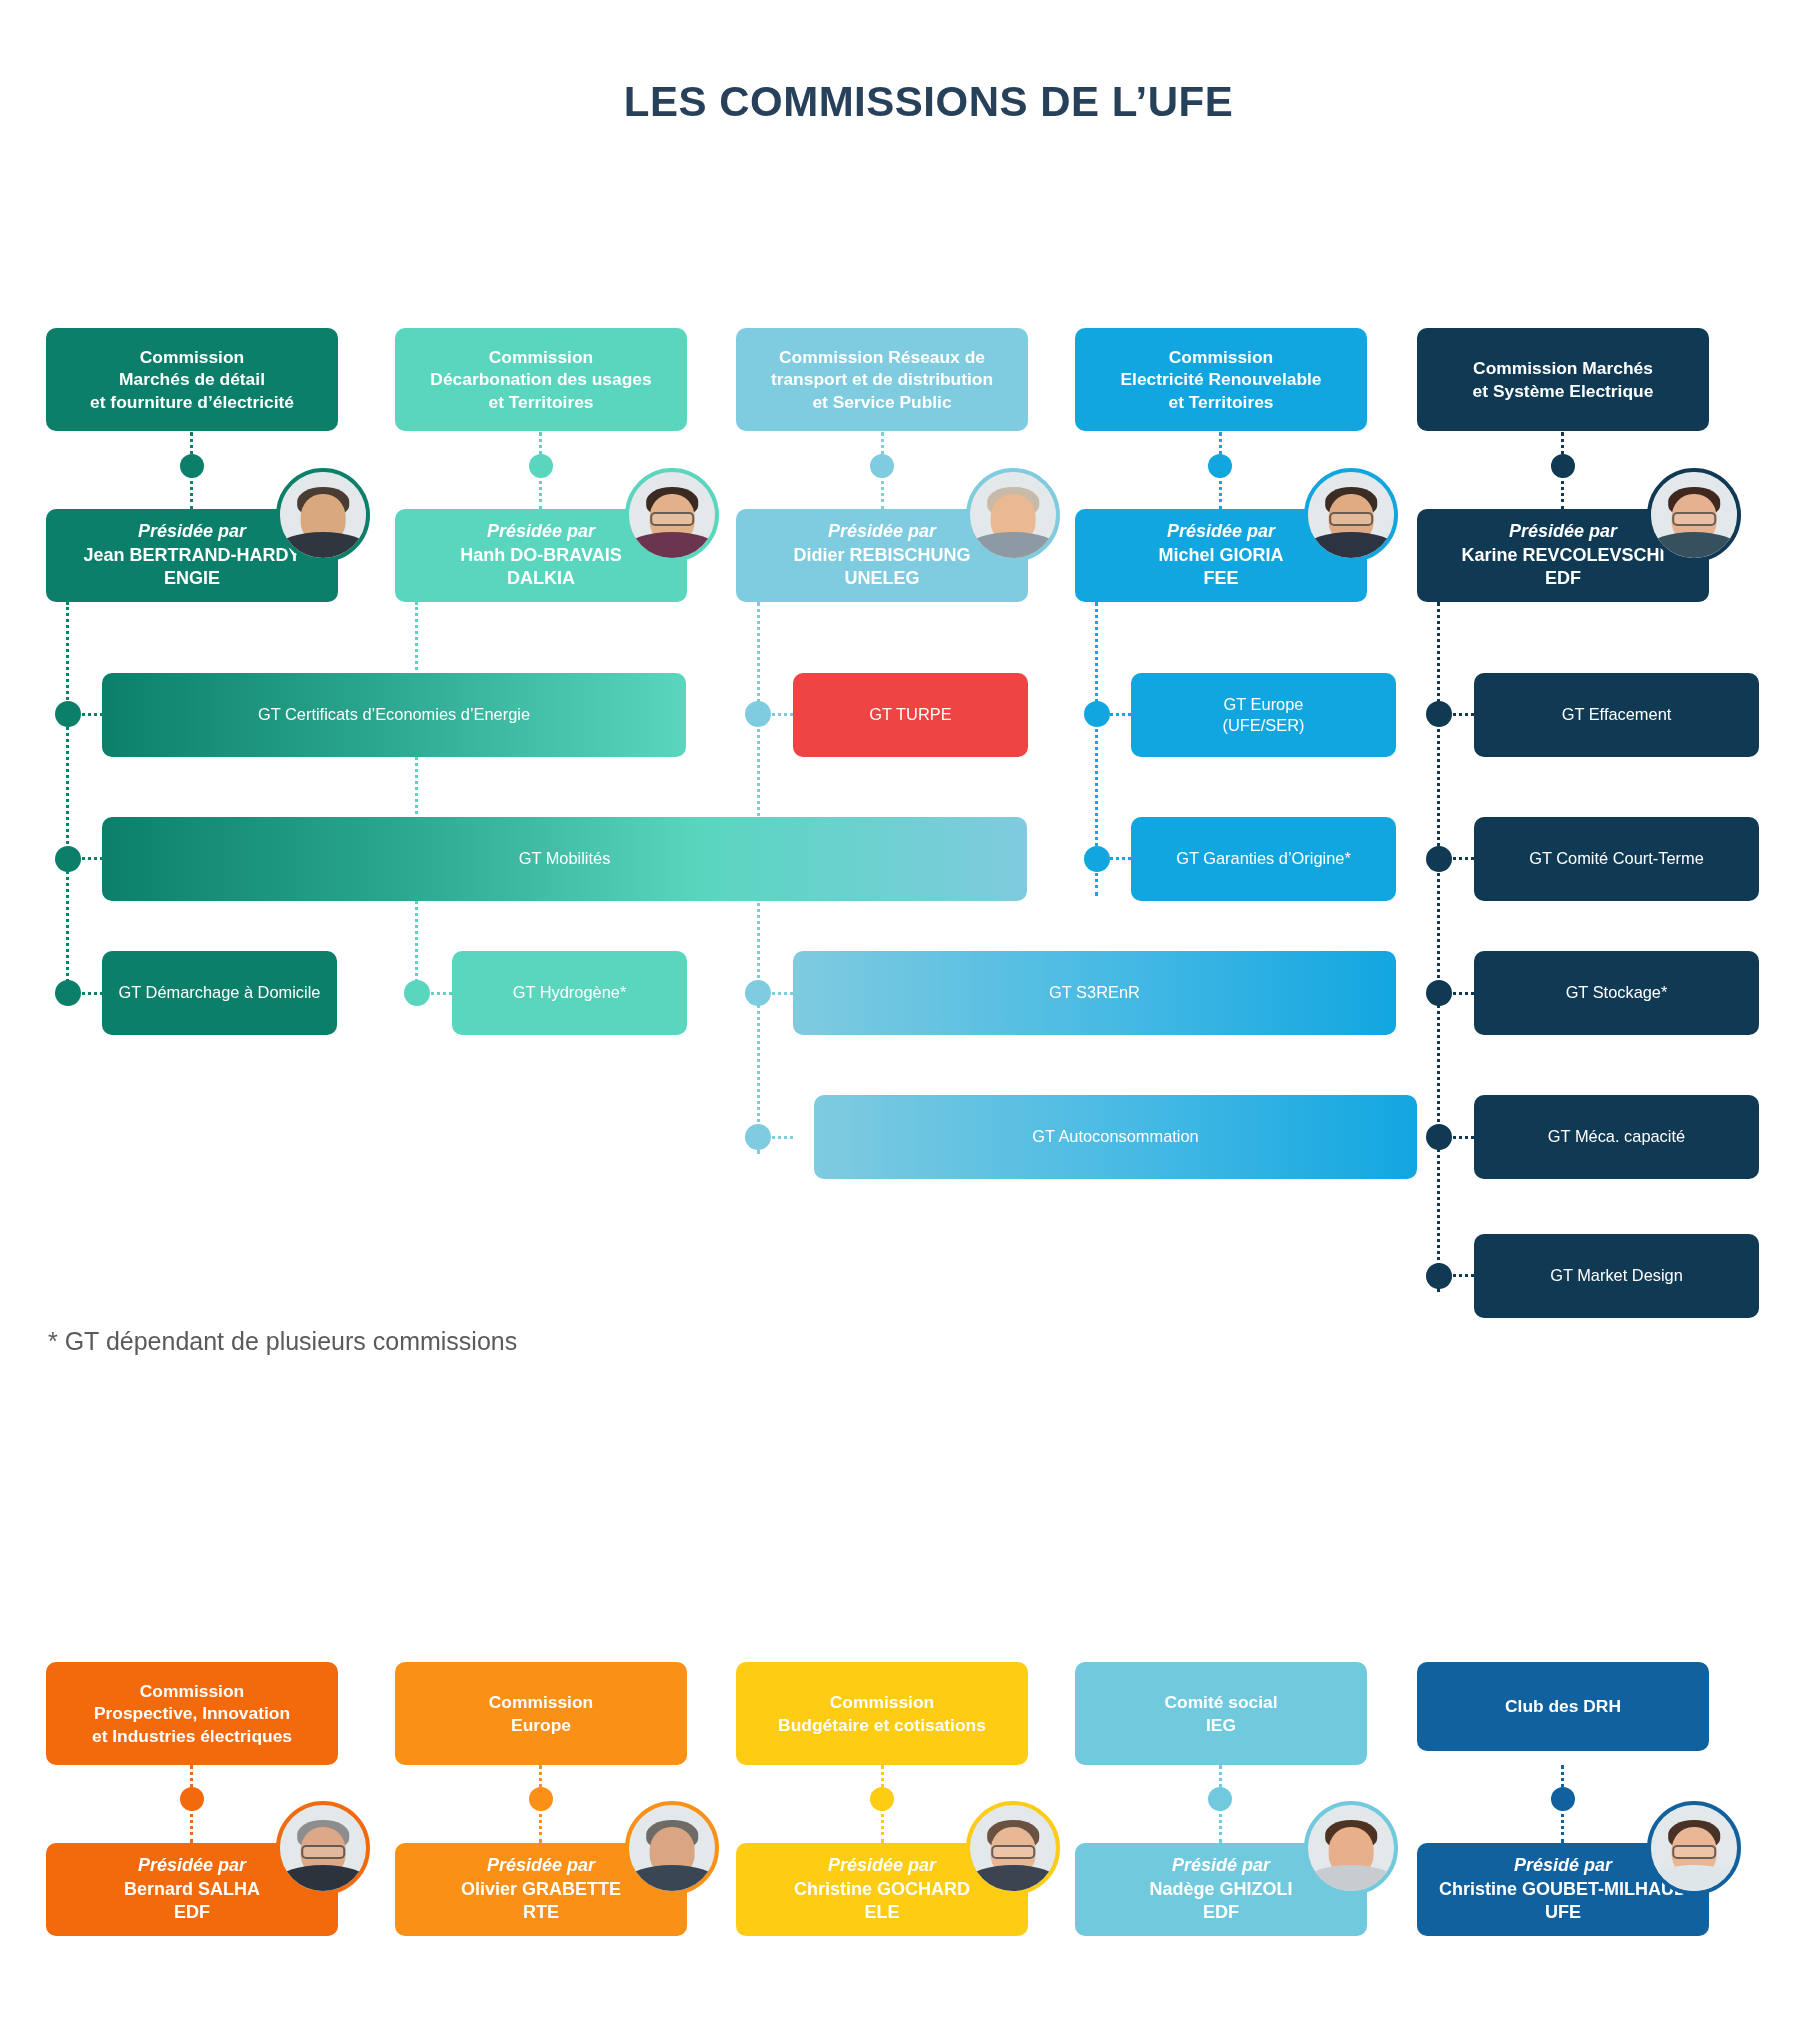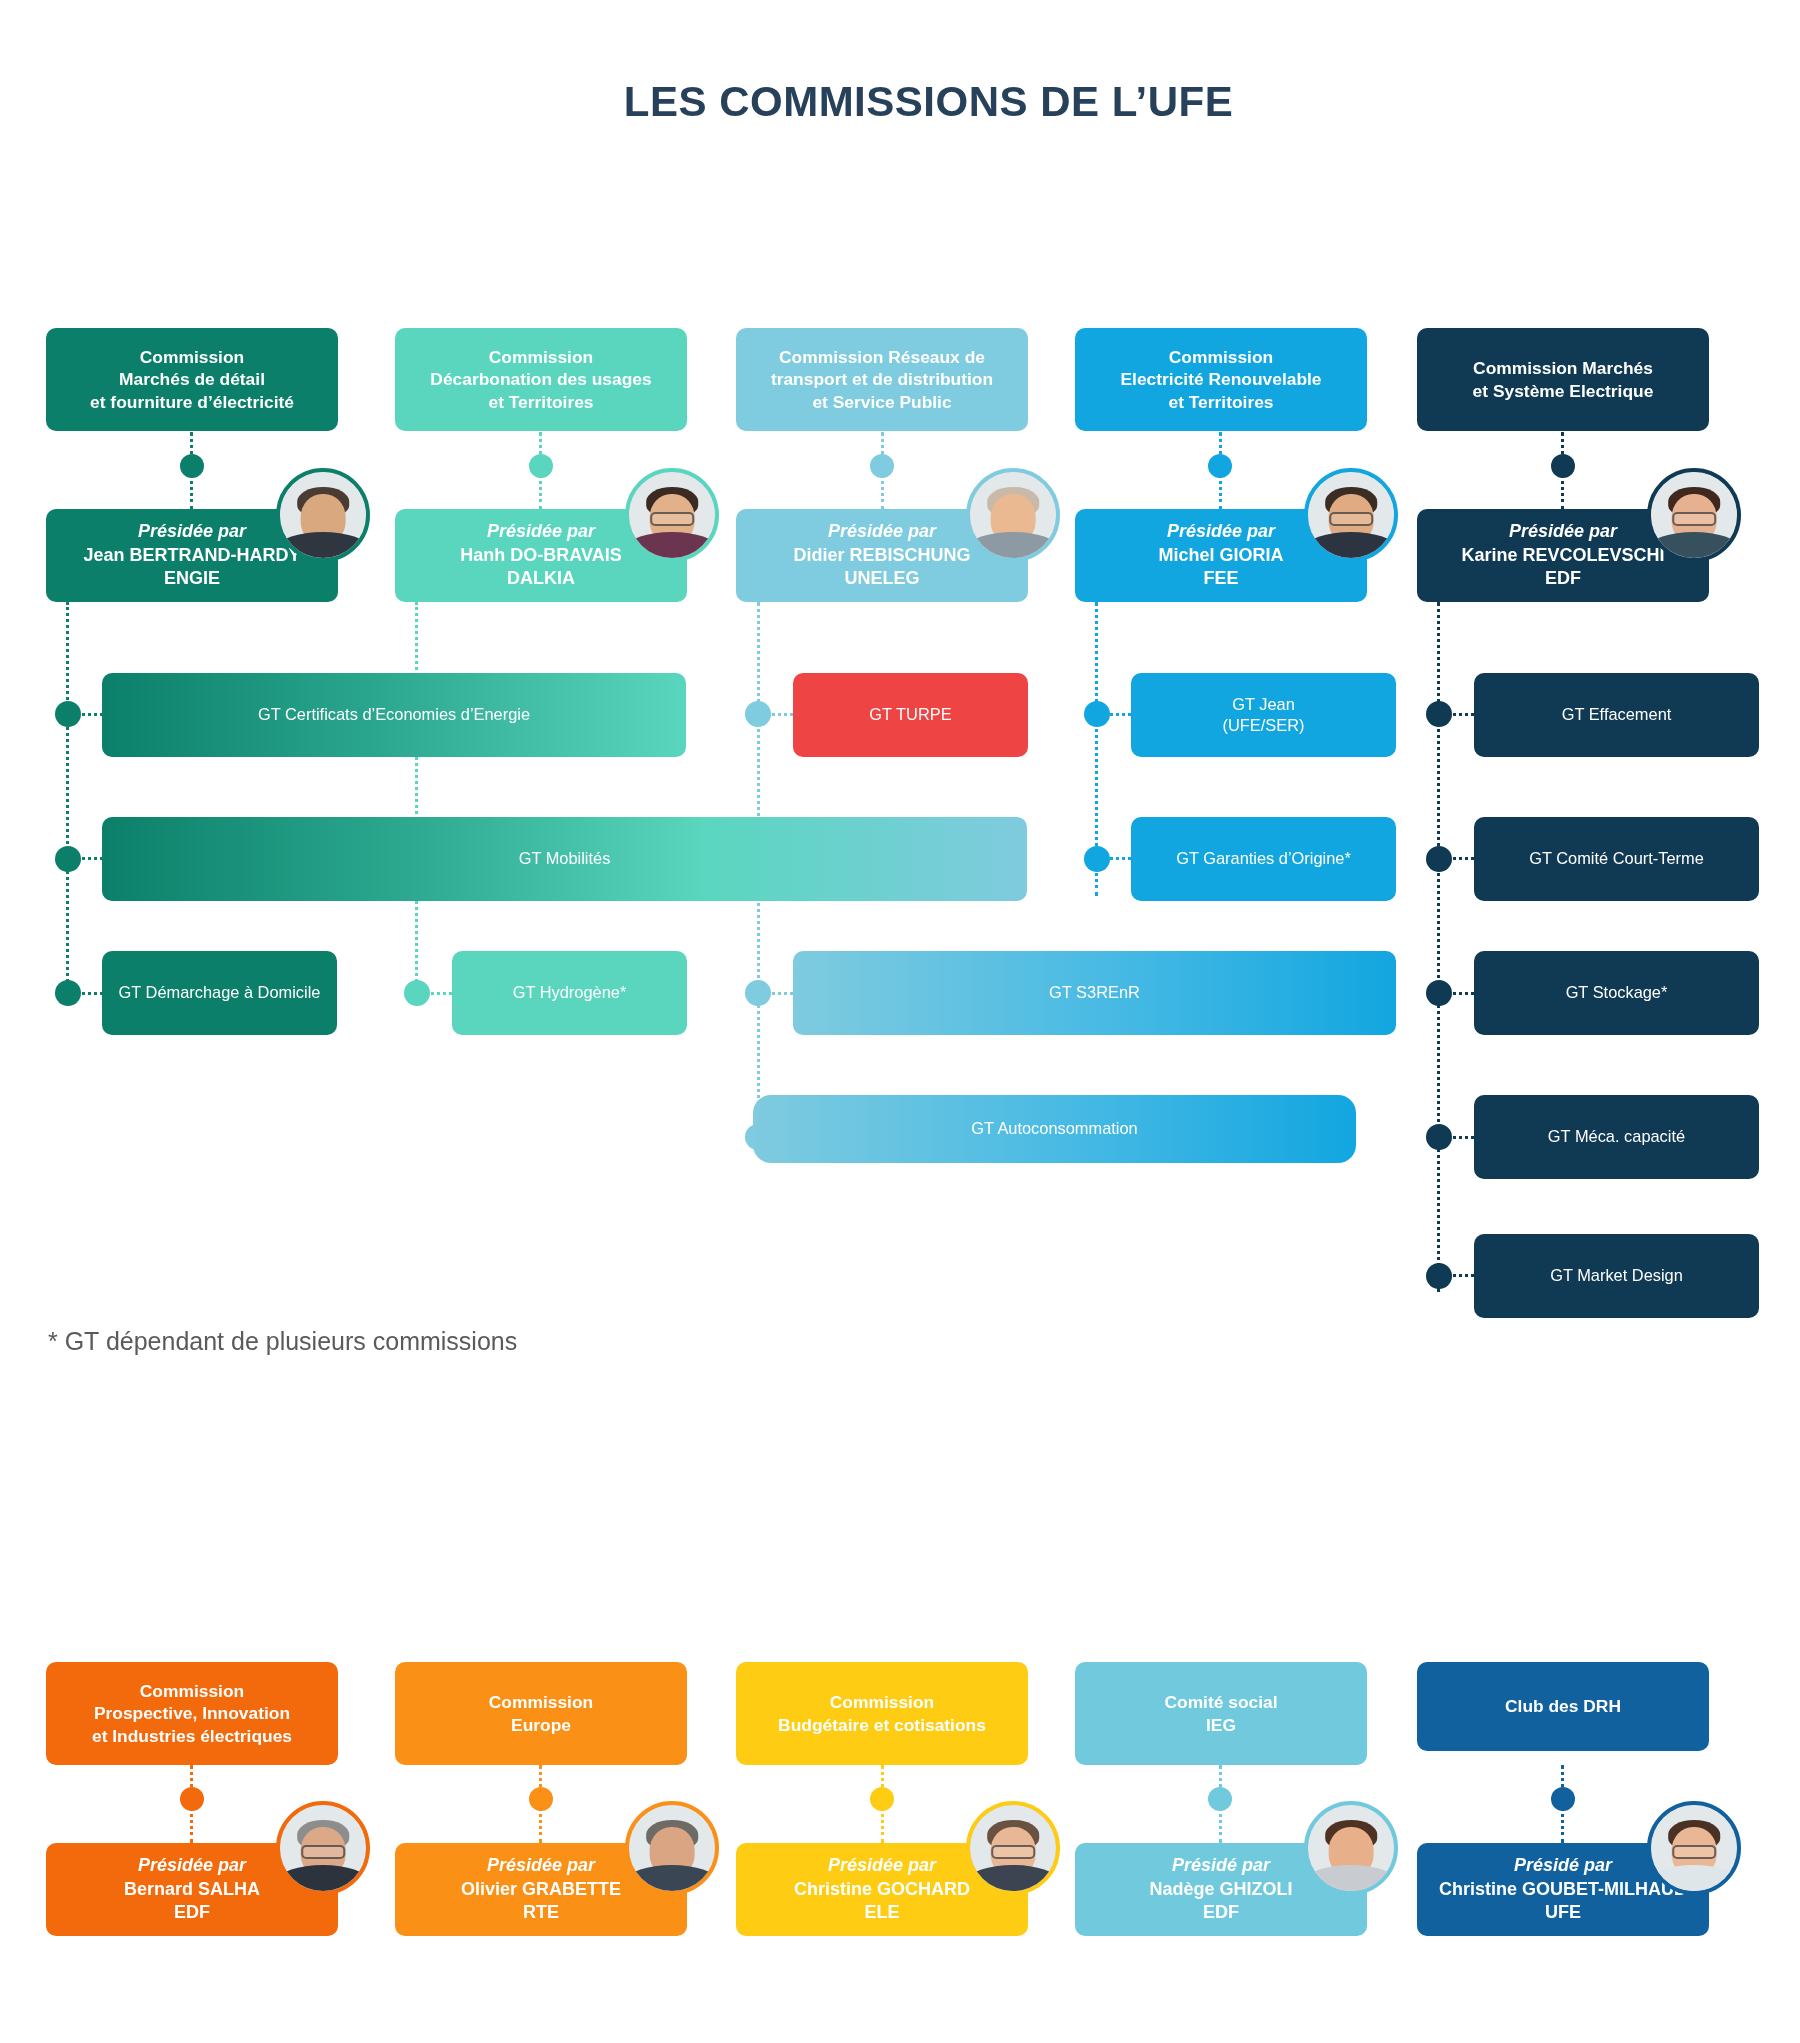--- a/index.html
+++ b/index.html
@@ -264,21 +264,21 @@
       </div>
     </div>
     <div class="box gt" style="left: 102px; top: 673px; width: 584px; height: 84px; background: linear-gradient(90deg, rgb(11, 127, 105) 0%, rgb(42, 165, 141) 45%, rgb(90, 214, 191) 100%);">
       <span>GT Certificats d’Economies d’Energie</span>
     </div>
     <div class="box gt" style="left: 793px; top: 673px; width: 235px; height: 84px; background: #ef4444;">
       <span>GT TURPE</span>
     </div>
     <div class="box gt" style="left: 1131px; top: 673px; width: 265px; height: 84px; background: rgb(18, 166, 224);">
       <div>
-        <span style="display: block;">GT Jean</span>
+        <span style="display: block;">GT Europe</span>
         <span style="display: block;">(UFE/SER)</span>
       </div>
     </div>
     <div class="box gt" style="left: 1474px; top: 673px; width: 285px; height: 84px; background: rgb(16, 57, 84);">
       <span>GT Effacement</span>
     </div>
     <div class="box gt" style="left: 102px; top: 817px; width: 925px; height: 84px; background: linear-gradient(90deg, rgb(11, 127, 105) 0%, rgb(46, 171, 146) 35%, rgb(90, 214, 191) 65%, rgb(127, 203, 223) 100%);">
       <span>GT Mobilités</span>
     </div>
     <div class="box gt" style="left: 1131px; top: 817px; width: 265px; height: 84px; background: rgb(18, 166, 224);">
@@ -292,21 +292,21 @@
     </div>
     <div class="box gt" style="left: 452px; top: 951px; width: 235px; height: 84px; background: rgb(90, 214, 191);">
       <span>GT Hydrogène*</span>
     </div>
     <div class="box gt" style="left: 793px; top: 951px; width: 603px; height: 84px; background: linear-gradient(90deg, rgb(127, 203, 223) 0%, rgb(69, 185, 228) 55%, rgb(18, 166, 224) 100%);">
       <span>GT S3REnR</span>
     </div>
     <div class="box gt" style="left: 1474px; top: 951px; width: 285px; height: 84px; background: rgb(16, 57, 84);">
       <span>GT Stockage*</span>
     </div>
-    <div class="box gt" style="left: 753px; top: 1095px; width: 603px; height: 68px; background: linear-gradient(90deg, rgb(127, 203, 223) 0%, rgb(69, 185, 228) 55%, rgb(18, 166, 224) 100%); border-radius: 18px;">
+    <div class="box gt" style="left: 814px; top: 1095px; width: 603px; height: 84px; background: linear-gradient(90deg, rgb(127, 203, 223) 0%, rgb(69, 185, 228) 55%, rgb(18, 166, 224) 100%);">
       <span>GT Autoconsommation</span>
     </div>
     <div class="box gt" style="left: 1474px; top: 1095px; width: 285px; height: 84px; background: rgb(16, 57, 84);">
       <span>GT Méca. capacité</span>
     </div>
     <div class="box gt" style="left: 1474px; top: 1234px; width: 285px; height: 84px; background: rgb(16, 57, 84);">
       <span>GT Market Design</span>
     </div>
     <div class="box commission-head" style="left: 46px; top: 1662px; width: 292px; height: 103px; background: rgb(242, 106, 12);">
       <div>

